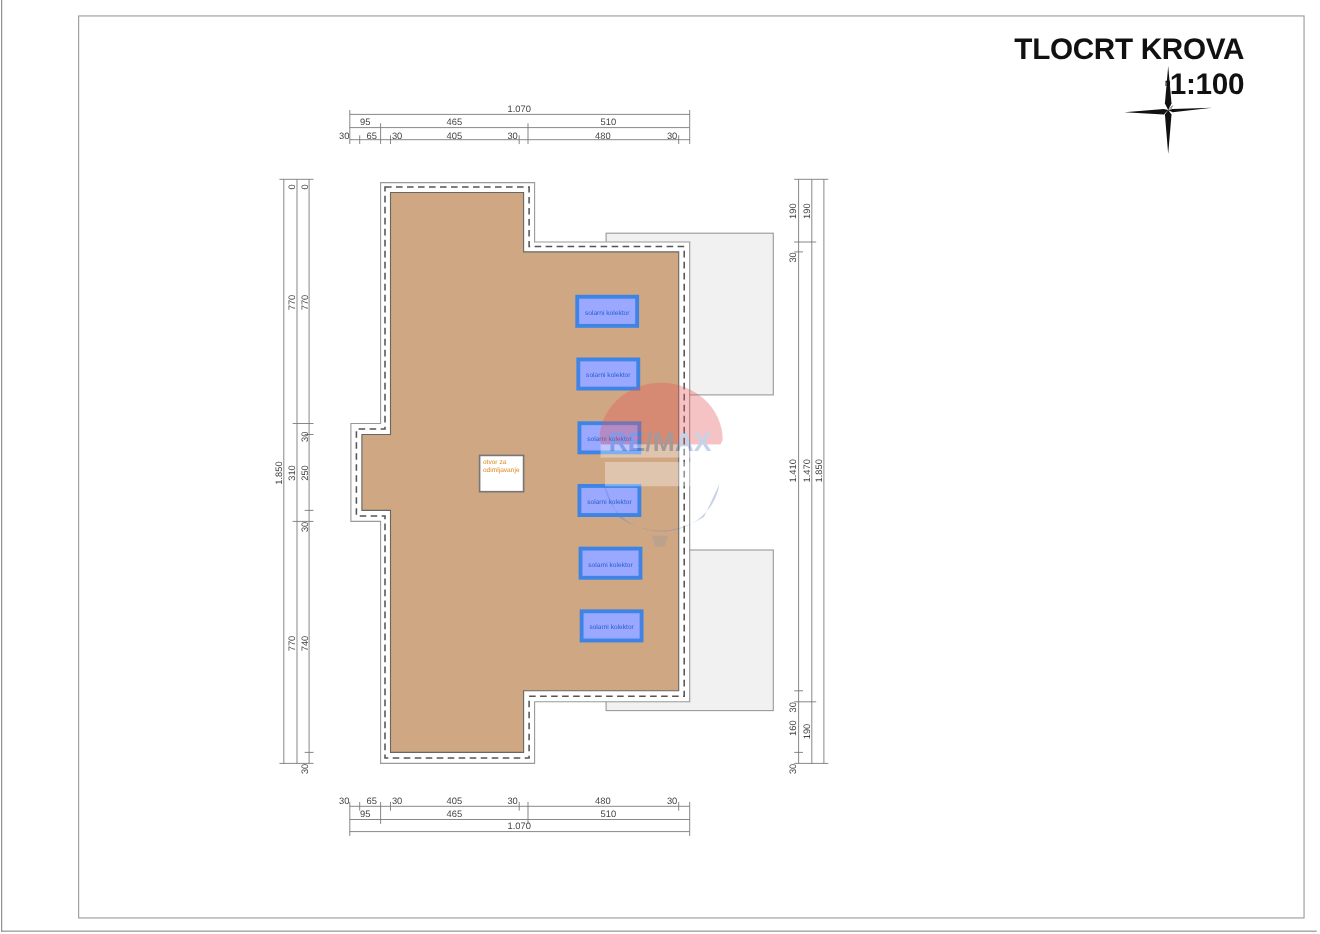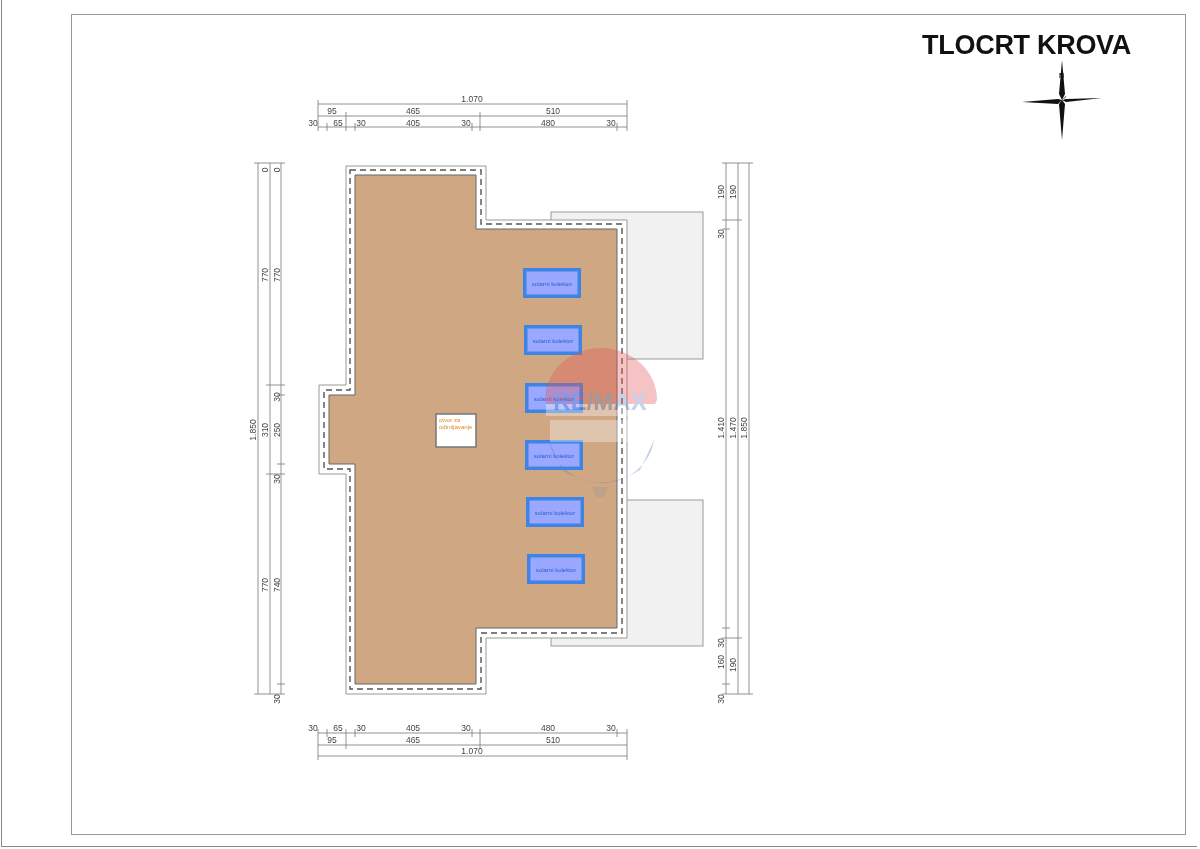--- a/index.html
+++ b/index.html
@@ -16,20 +16,21 @@
   </style>
 </head>
 <body>
 
 <div id="sheet">
   <div class="outer-frame"></div>
   <div class="inner-frame"></div>
 
   <div class="title">
     <span>TLOCRT KROVA</span>
+    <span class="scale">1:100</span>
   </div>
 
   <svg width="1200" height="849" viewBox="0 0 1200 849" style="position:absolute;left:0;top:0">
 
     <g>
       <polygon points="1062,60 1065,94 1062,100 1059,94" fill="#111"></polygon>
       <polygon points="1062,140 1065,104 1062,100 1059,104" fill="#111"></polygon>
       <polygon points="1022,102 1058,99 1062,100 1058,104" fill="#111"></polygon>
       <polygon points="1102,98 1066,99 1062,100 1066,102" fill="#111"></polygon>
       <polygon points="1062,100 1066,96 1064,100" fill="#fff" stroke="#111" stroke-width="0.4"></polygon>

